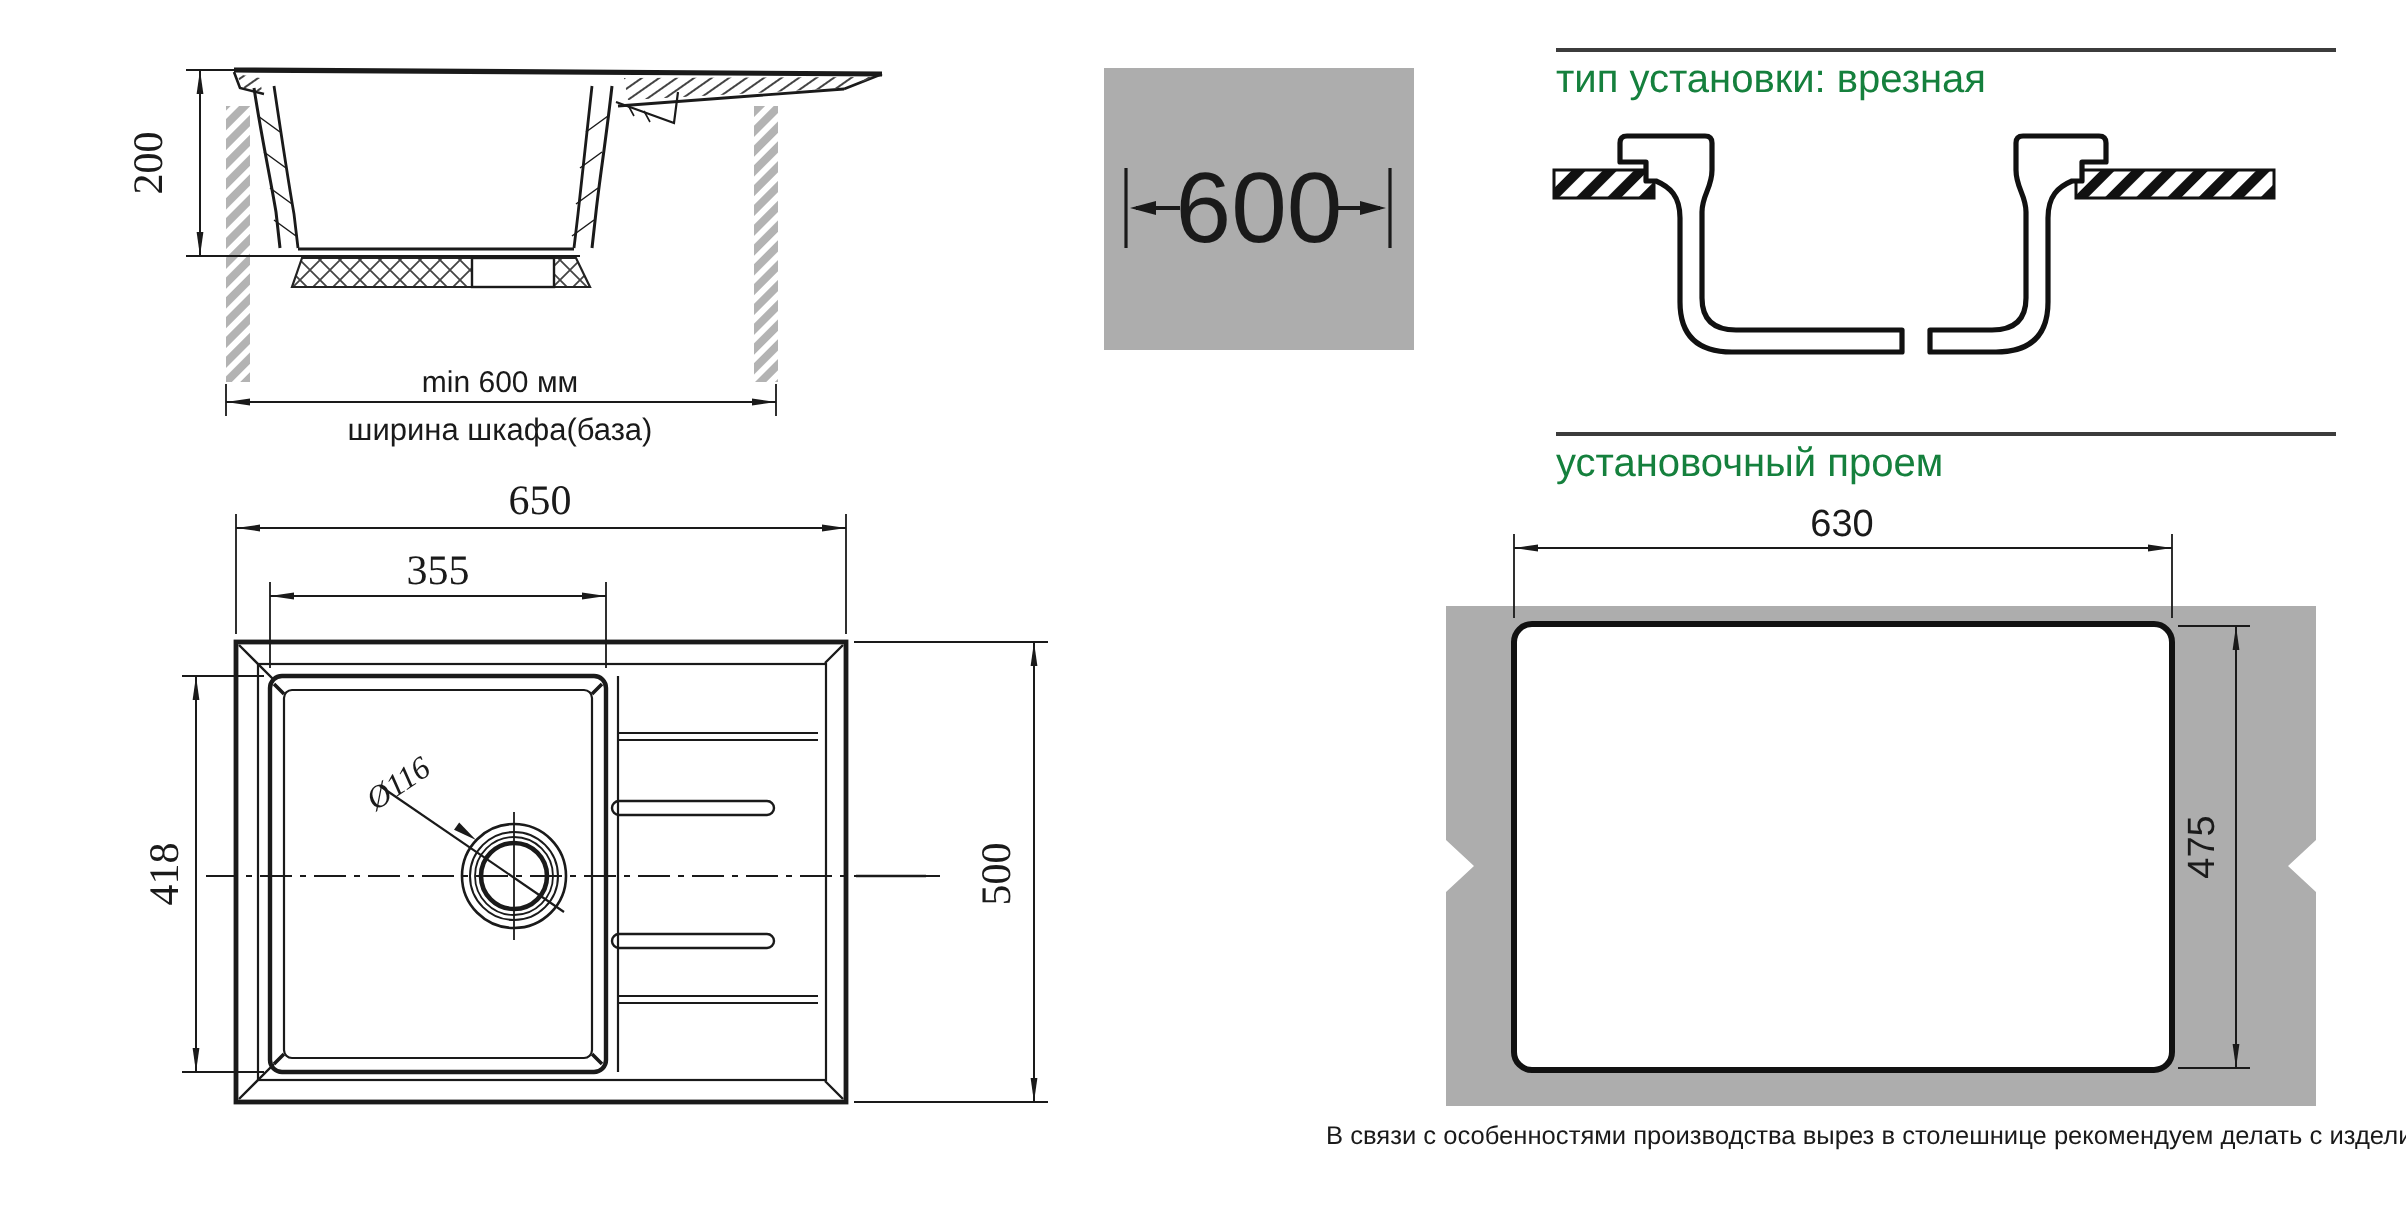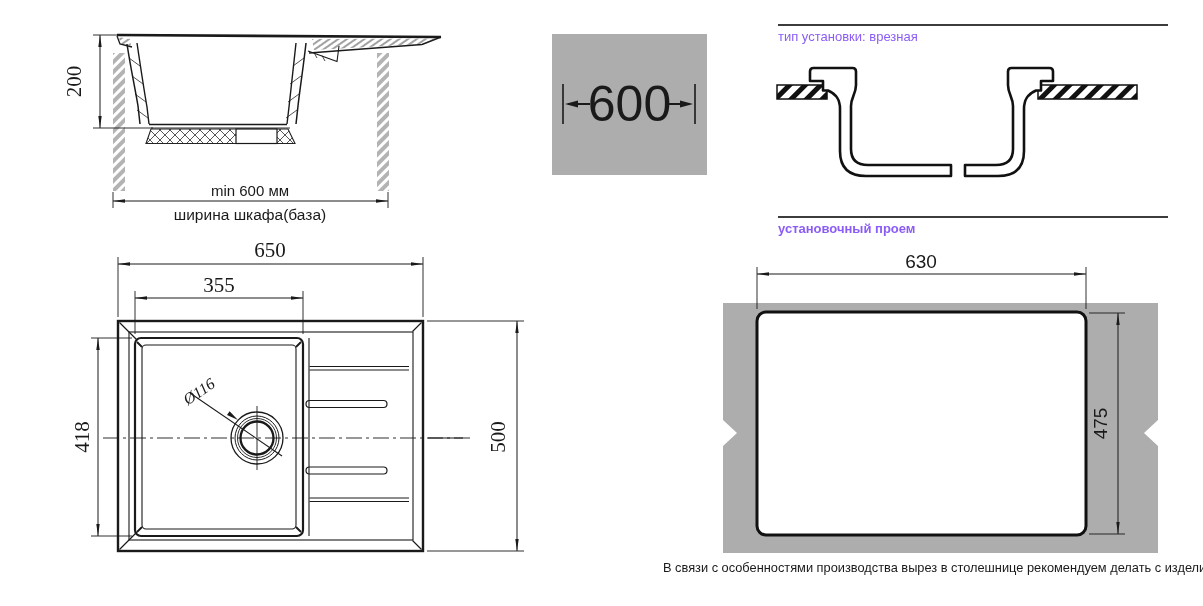--- a/index.html
+++ b/index.html
@@ -1,20 +1,20 @@
 <!DOCTYPE html>
 <html><head>
 <meta charset="utf-8">
 <style>
   html,body{margin:0;padding:0;background:#fff;}
   #canvas{position:relative;width:1203px;height:606px;background:#fff;overflow:hidden;
           font-family:"Liberation Sans",sans-serif;color:#1a1a1a;}
   svg{position:absolute;overflow:visible;}
   .rule-head{position:absolute;border-top:2px solid #3c3c3c;padding-top:3px;
-             font-size:13px;color:#8b5cf6;width:390px;}
+             font-size:20px;color:#15803d;width:390px;}
   .note{position:absolute;font-size:12.8px;color:#1a1a1a;white-space:nowrap;}
   .t-serif{font-family:"Liberation Serif",serif;font-size:21px;fill:#1a1a1a;}
   .t-serif-i{font-family:"Liberation Serif",serif;font-style:italic;font-size:16px;fill:#1a1a1a;}
   .t-sans{font-family:"Liberation Sans",sans-serif;fill:#1a1a1a;}
   .ln{stroke:#1a1a1a;fill:none;}
   .ext{stroke:#1a1a1a;stroke-width:0.9;fill:none;}
   .dim{stroke:#1a1a1a;stroke-width:1;fill:none;}
 </style>
 </head>
 <body>
@@ -113,21 +113,21 @@
     <g fill="#fff" stroke="#111" stroke-width="2.6" stroke-linejoin="round">
       <path d="M810,81 L810,71.5 Q810,68 813.5,68 L852.5,68 Q856,68 856,71.5 L856,85
            C856,94 851,97.5 851,106 L851,149 Q851,165 868,165 L951,165 L951,176 L866,176
            Q840,176 840,151 L840,109 C840,98 835,93.5 828,90.5 L823,90.5 L823,81 Z"></path>
       <path d="M1053,81 L1053,71.5 Q1053,68 1049.5,68 L1011.5,68 Q1008,68 1008,71.5 L1008,85
            C1008,94 1013,97.5 1013,106 L1013,149 Q1013,165 996,165 L965,165 L965,176 L998,176
            Q1024,176 1024,151 L1024,109 C1024,98 1029,93.5 1036,90.5 L1041,90.5 L1041,81 Z"></path>
     </g>
   </svg>
 
-  <div class="rule-head" style="left:778px;top:216px;font-weight:bold;">
+  <div class="rule-head" style="left:778px;top:216px;">
     <span>установочный проем</span>
   </div>
 
   <svg style="left:685px;top:240px;" width="510" height="318" viewBox="685 240 510 318">
     <defs>
       <marker id="arrC" viewBox="0 0 12 4" refX="12" refY="2" markerWidth="12" markerHeight="4" orient="auto-start-reverse" markerUnits="userSpaceOnUse">
         <path d="M12,2 L0,0.3 L0,3.7 Z" fill="#1a1a1a"></path>
       </marker>
     </defs>
     <polygon fill="#adadad" points="723,303 1158,303 1158,420 1144,433 1158,446 1158,553 723,553 723,446 737,433 723,420"></polygon>

